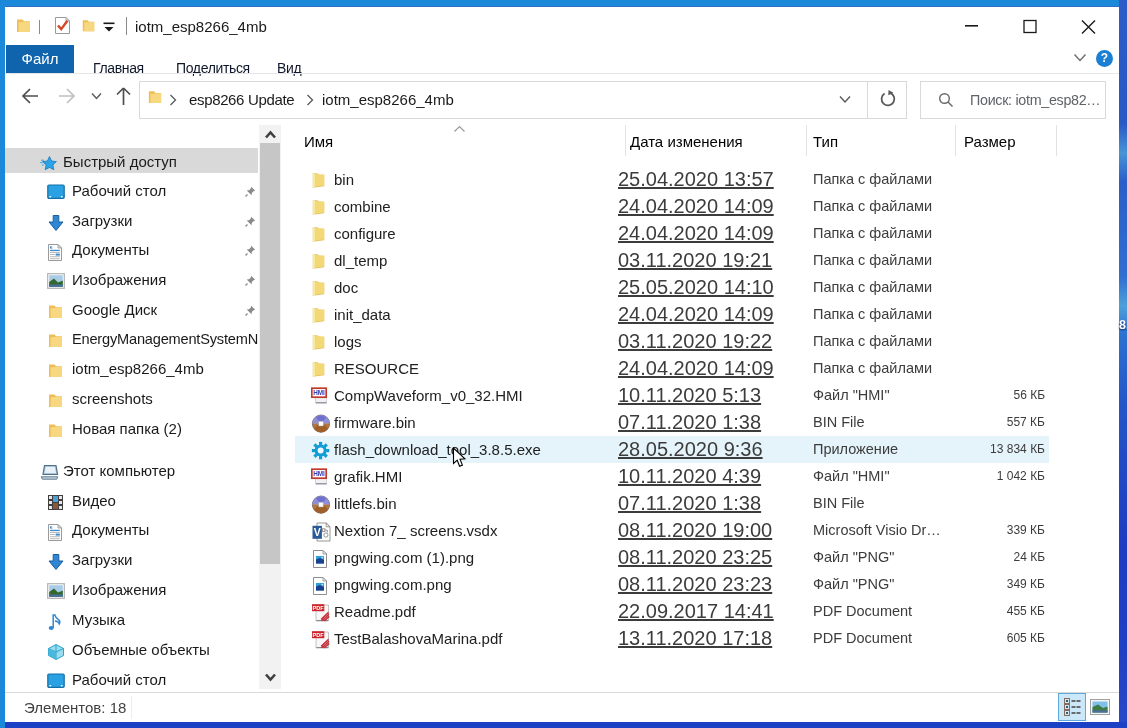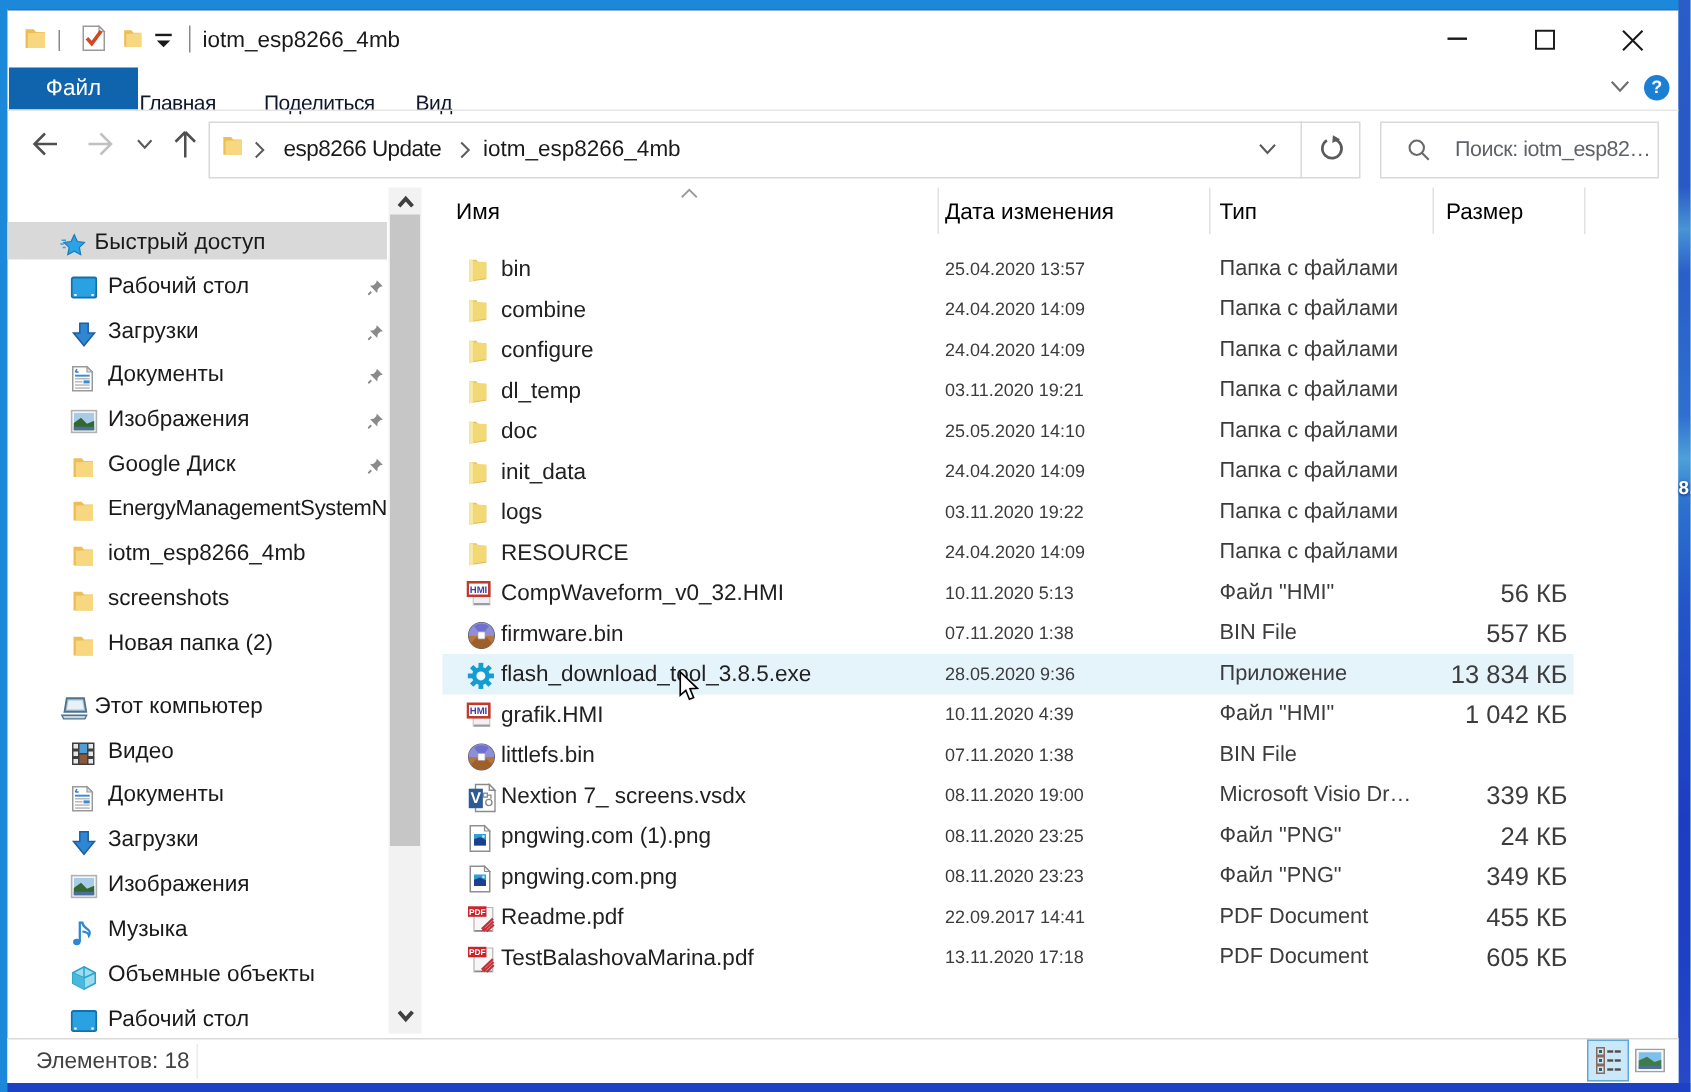--- a/index.html
+++ b/index.html
@@ -4,21 +4,21 @@
 body{width:1127px;height:728px;position:relative;overflow:hidden;background:#1b88d9;font-family:"Liberation Sans",sans-serif;}
 .abs{position:absolute;}
 #win{position:absolute;left:5px;top:6px;width:1114px;height:716px;background:#fff;border-top:1px solid #2f6ec6;box-sizing:border-box;}
 #deskR{position:absolute;left:1119px;top:0;width:8px;height:728px;background:linear-gradient(180deg,#2b5cc8 0%,#2a58c5 17%,#4794d6 21%,#2a5ec8 25%,#2f6fd0 38%,#4da0da 42%,#2c72d0 46%,#2456c8 55%,#1e3cc2 75%,#1e40c4 88%,#2a49c9 100%);}
 #deskB{position:absolute;left:5px;top:722px;width:1122px;height:6px;background:#1c41c4;}
 #desk8{position:absolute;left:1119px;top:318px;width:10px;height:14px;color:#fff;font-size:12.5px;font-weight:bold;z-index:5;text-shadow:0 1px 2px rgba(10,20,90,0.9);}
 
 .ttxt{position:absolute;left:135px;top:18px;font-size:15px;color:#1a1a1a;}
 .vsep{position:absolute;width:1px;background:#9b9b9b;}
 
-#ftab{position:absolute;left:6px;top:45px;width:86px;height:28px;background:#0f64ad;color:#fff;font-size:15px;text-align:center;line-height:28px;}
+#ftab{position:absolute;left:6px;top:45px;width:68px;height:28px;background:#0f64ad;color:#fff;font-size:15px;text-align:center;line-height:28px;}
 .tab{position:absolute;top:54px;height:28px;font-size:14px;letter-spacing:-0.35px;color:#0f172a;line-height:28px;}
 #ribline{position:absolute;left:5px;top:73px;width:1114px;height:1px;background:#e6e6e6;}
 
 #abox{position:absolute;left:139px;top:81px;width:768px;height:38px;border:1px solid #d9d9d9;box-sizing:border-box;background:#fff;}
 #asep{position:absolute;left:867px;top:81px;width:1px;height:38px;background:#d9d9d9;}
 #sbox{position:absolute;left:920px;top:81px;width:186px;height:38px;border:1px solid #d9d9d9;box-sizing:border-box;background:#fff;}
 .bc{position:absolute;top:88px;font-size:15px;color:#1a1a1a;height:24px;line-height:24px;}
 #stext{position:absolute;left:970px;top:88px;font-size:14.3px;letter-spacing:-0.3px;color:#5f6368;height:24px;line-height:24px;}
 
 .qrow{position:absolute;left:5px;width:253px;height:25px;background:#d9d9d9;}
@@ -27,23 +27,23 @@
 
 #sbtrack{position:absolute;left:259px;top:125px;width:22px;height:564px;background:#f2f2f2;}
 #sbthumb{position:absolute;left:260px;top:143px;width:20px;height:421px;background:#c6c6c6;}
 
 .hdr{position:absolute;top:130px;font-size:15px;color:#000000;height:24px;line-height:24px;}
 .hsep{position:absolute;top:125px;width:1px;height:31px;background:#e2e2e2;}
 
 .row{position:absolute;left:295px;width:754px;height:27px;}
 .hov{background:#e5f3fb;}
 .nm{position:absolute;left:39px;top:0;font-size:15px;color:#212121;line-height:27px;white-space:nowrap;}
-.dt{position:absolute;left:335px;top:0;font-size:12px;color:#3c3c3c;line-height:27px;white-space:nowrap;}
+.dt{position:absolute;left:323px;top:0;font-size:20px;color:#3c3c3c;line-height:27px;white-space:nowrap;text-decoration:underline;}
 .tp{position:absolute;left:518px;top:0;font-size:14.5px;color:#3c3c3c;line-height:27px;white-space:nowrap;}
-.sz{position:absolute;left:600px;width:150px;top:0;font-size:17px;color:#3c3c3c;line-height:27px;text-align:right;}
+.sz{position:absolute;left:600px;width:150px;top:0;font-size:12px;color:#3c3c3c;line-height:27px;text-align:right;}
 .ric{position:absolute;left:16px;top:5px;}
 
 #sbar{position:absolute;left:5px;top:692px;width:1114px;height:30px;background:#fff;border-top:1px solid #d9d9d9;box-sizing:border-box;}
 #scount{position:absolute;left:24px;top:699px;font-size:15px;color:#424242;}
 #ssep{position:absolute;left:131px;top:696px;width:1px;height:23px;background:#ececec;}
 svg{display:block;}
 .ico{position:absolute;}
 </style></head>
 <body>
 <div id="win"></div>

